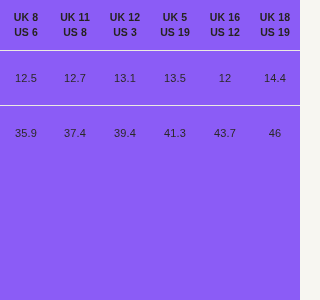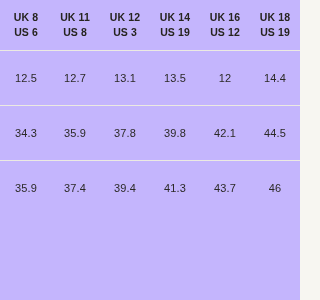--- a/index.html
+++ b/index.html
@@ -14,21 +14,21 @@
     background: #f7f6f1;
     font-family: "Liberation Sans", sans-serif;
     -webkit-font-smoothing: antialiased;
   }
 
   #size-chart {
     width: 300px;
     height: 300px;
     box-sizing: border-box;
     position: relative;
-    background: #c4b5fd;
+    background: #8b5cf6;
     overflow: hidden;
   }
 
   table.size-table {
     width: 300px;
     border-collapse: collapse;
     table-layout: fixed;
   }
 
   
@@ -98,21 +98,21 @@
           <span class="header-line">UK 11</span>
           <span class="header-line">US 8</span>
         </th>
 
         <th class="header-cell col-2">
           <span class="header-line">UK 12</span>
           <span class="header-line">US 3</span>
         </th>
 
         <th class="header-cell col-3">
-          <span class="header-line">UK 14</span>
+          <span class="header-line">UK 5</span>
           <span class="header-line">US 19</span>
         </th>
 
         <th class="header-cell col-4">
           <span class="header-line">UK 16</span>
           <span class="header-line">US 12</span>
         </th>
 
         <th class="header-cell col-5">
           <span class="header-line">UK 18</span>
@@ -127,28 +127,20 @@
       <tr class="value-row">
         <td class="value-cell col-0">12.5</td>
         <td class="value-cell col-1">12.7</td>
         <td class="value-cell col-2">13.1</td>
         <td class="value-cell col-3">13.5</td>
         <td class="value-cell col-4">12</td>
         <td class="value-cell col-5">14.4</td>
       </tr>
 
 
-      <tr class="value-row">
-        <td class="value-cell col-0">34.3</td>
-        <td class="value-cell col-1">35.9</td>
-        <td class="value-cell col-2">37.8</td>
-        <td class="value-cell col-3">39.8</td>
-        <td class="value-cell col-4">42.1</td>
-        <td class="value-cell col-5">44.5</td>
-      </tr>
 
 
       <tr class="value-row">
         <td class="value-cell col-0">35.9</td>
         <td class="value-cell col-1">37.4</td>
         <td class="value-cell col-2">39.4</td>
         <td class="value-cell col-3">41.3</td>
         <td class="value-cell col-4">43.7</td>
         <td class="value-cell col-5">46</td>
       </tr>

